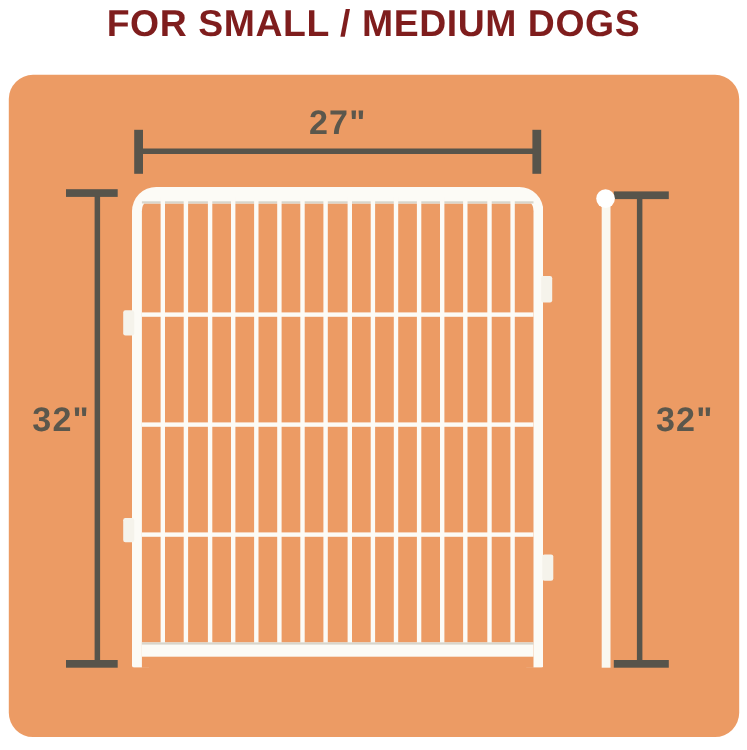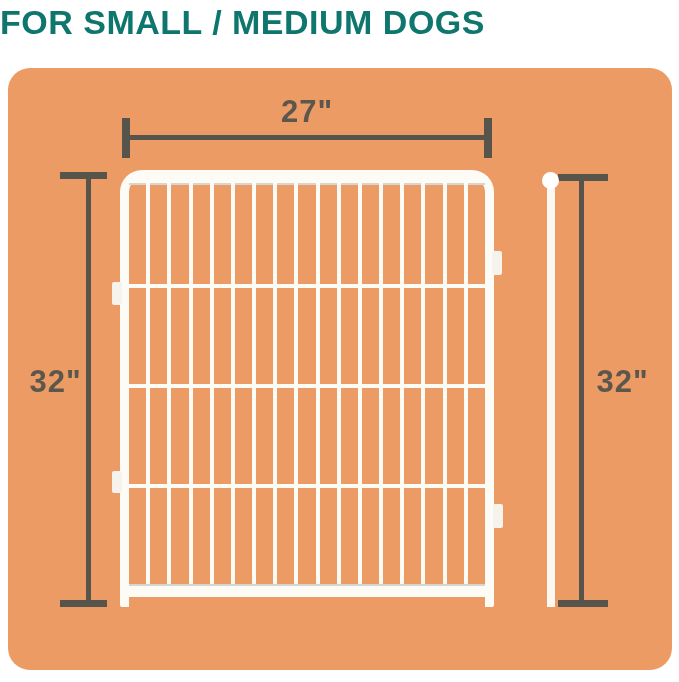--- a/index.html
+++ b/index.html
@@ -1,22 +1,22 @@
 <!DOCTYPE html>
 <html><head>
 <meta charset="utf-8">
 <style>
   html,body{margin:0;padding:0;background:#FFFFFF;}
   .stage{
     position:relative;width:679px;height:682px;overflow:hidden;
     background:#FFFFFF;font-family:"Liberation Sans", sans-serif;
   }
   .title{
-    position:absolute;top:3px;left:0;width:679px;text-align:left;
-    font-size:34px;font-weight:700;letter-spacing:0.5px;color:#0f766e;
+    position:absolute;top:3px;left:0;width:679px;text-align:center;
+    font-size:34px;font-weight:700;letter-spacing:0.5px;color:#7f1d1d;
   }
   .panel{
     position:absolute;left:8px;top:68px;width:664px;height:602px;
     background:#EC9B64;border-radius:22px;
   }
   
   .dim{position:absolute;background:#57544B;}
   .dim-top-line{left:126px;top:135px;width:362px;height:5px;}
   .dim-top-capL{left:122px;top:118px;width:8px;height:40px;}
   .dim-top-capR{left:484px;top:118px;width:8px;height:40px;}

